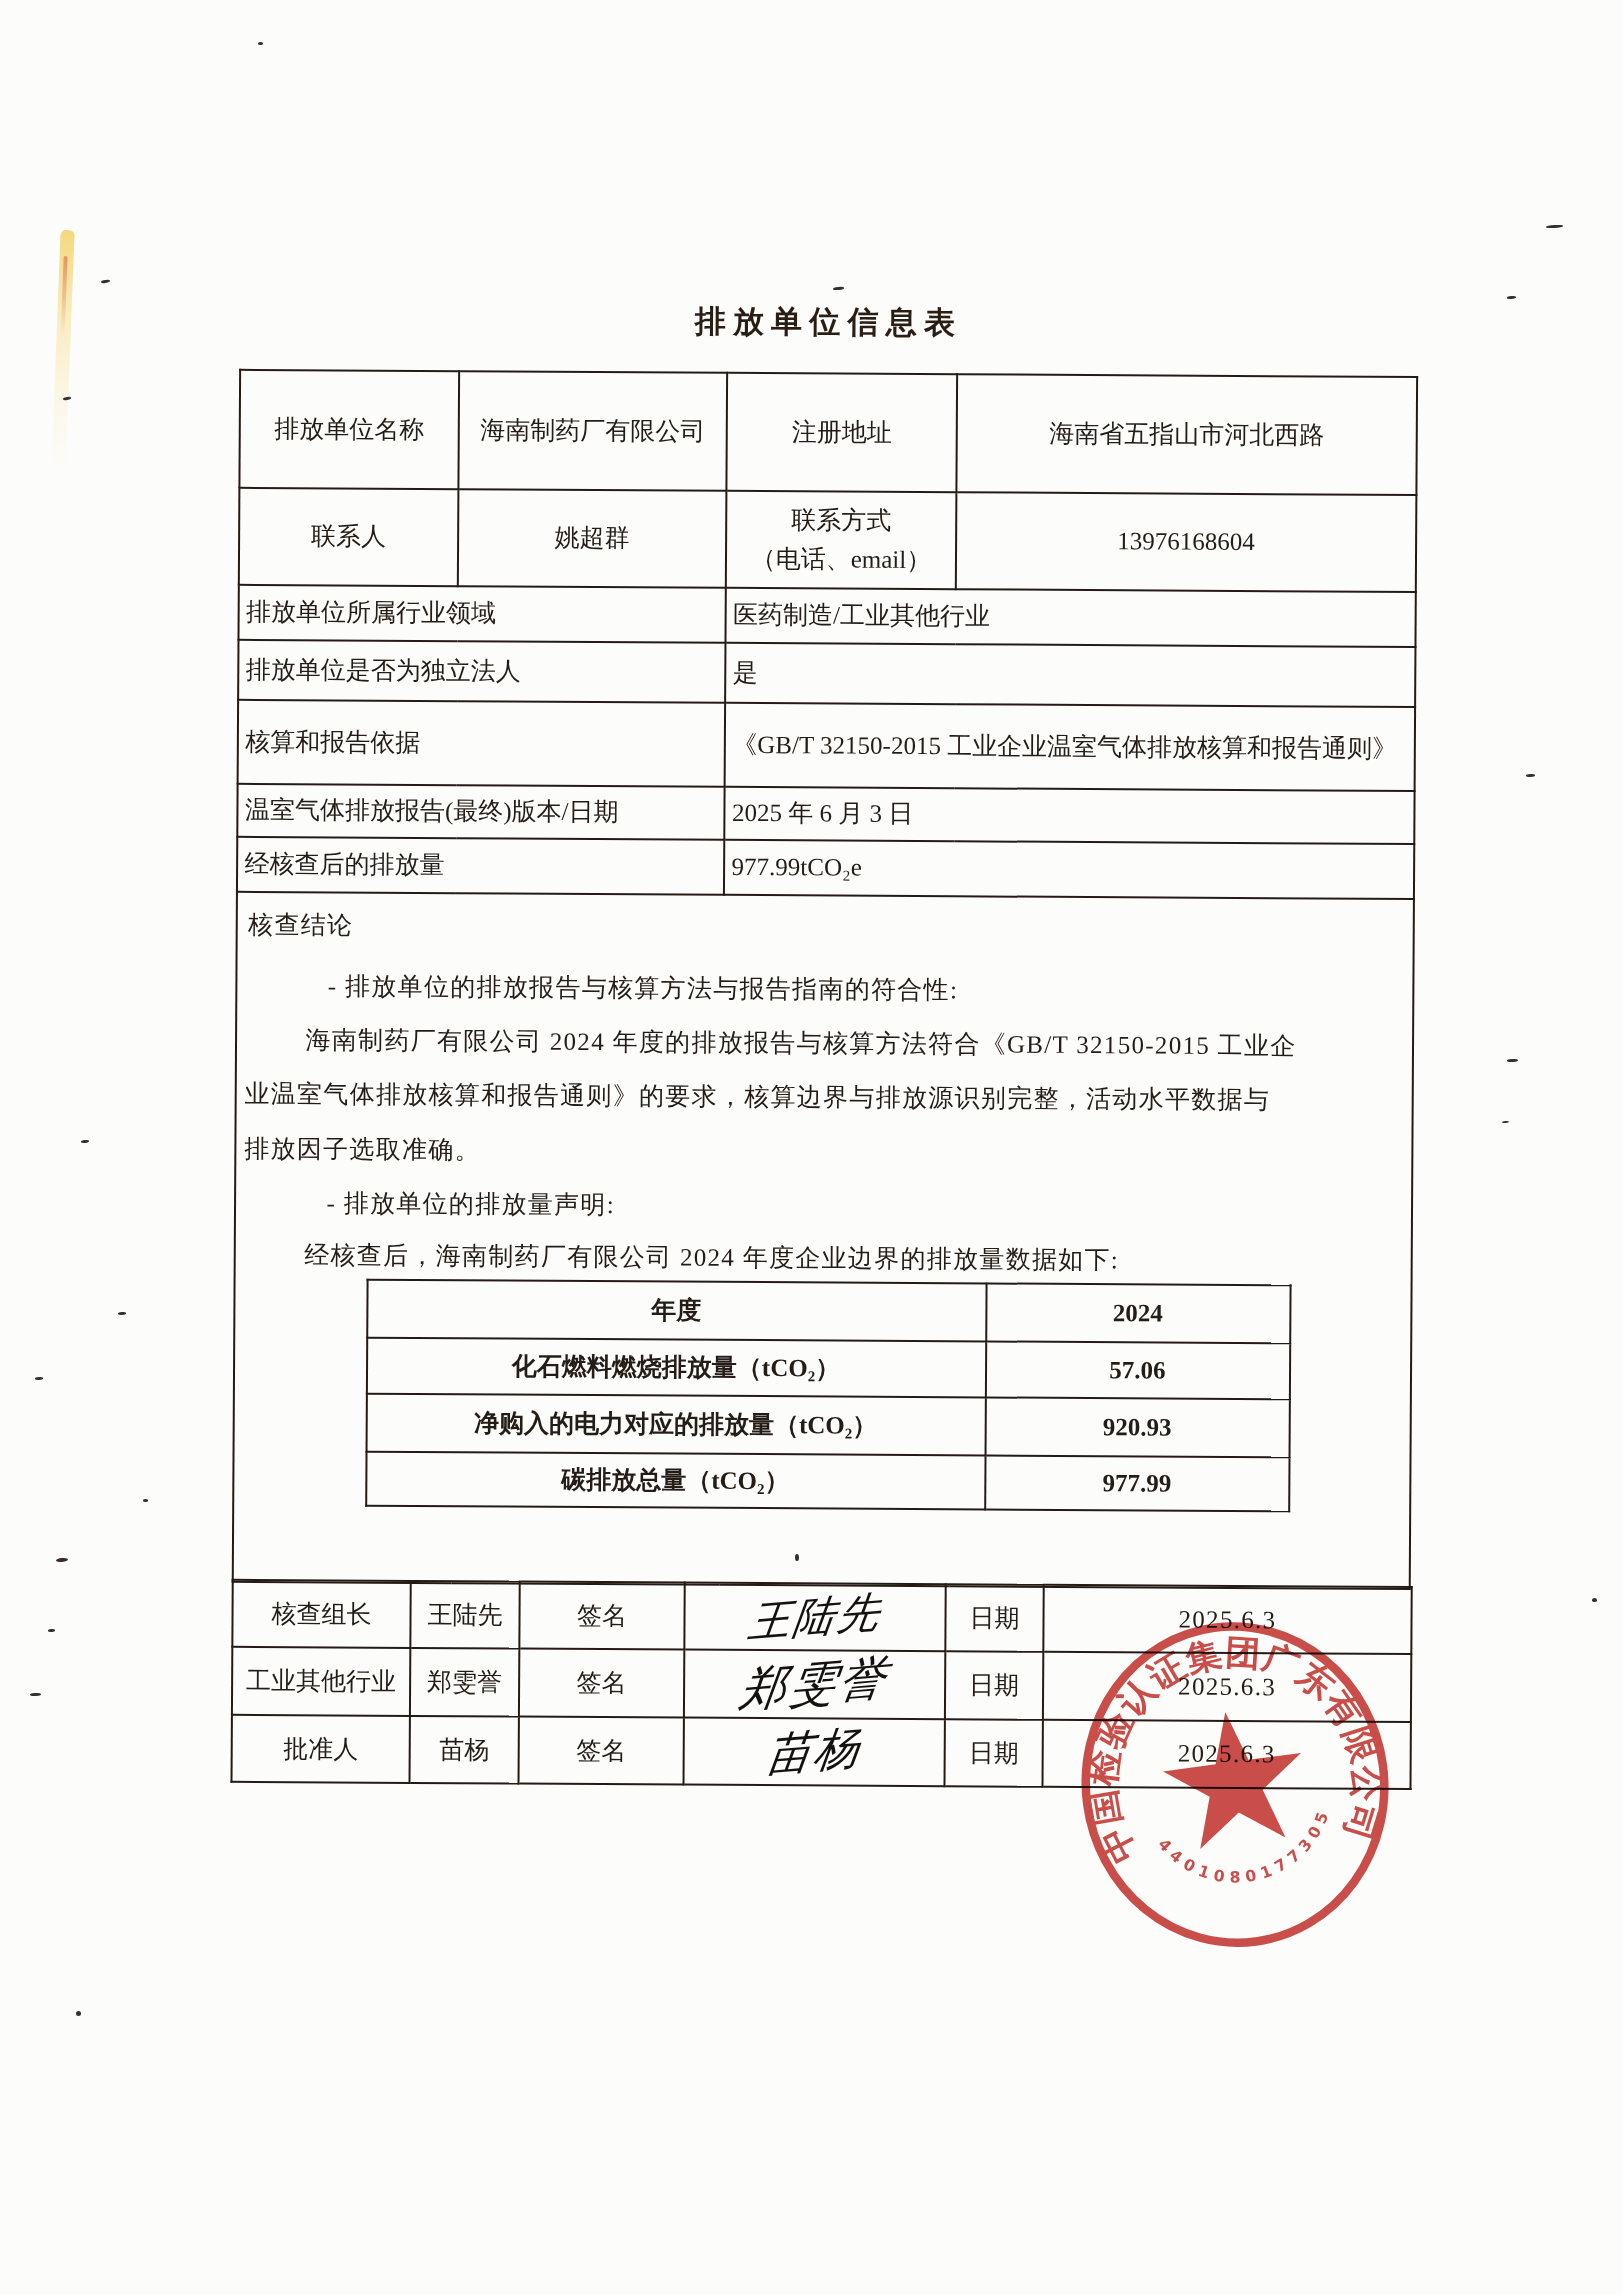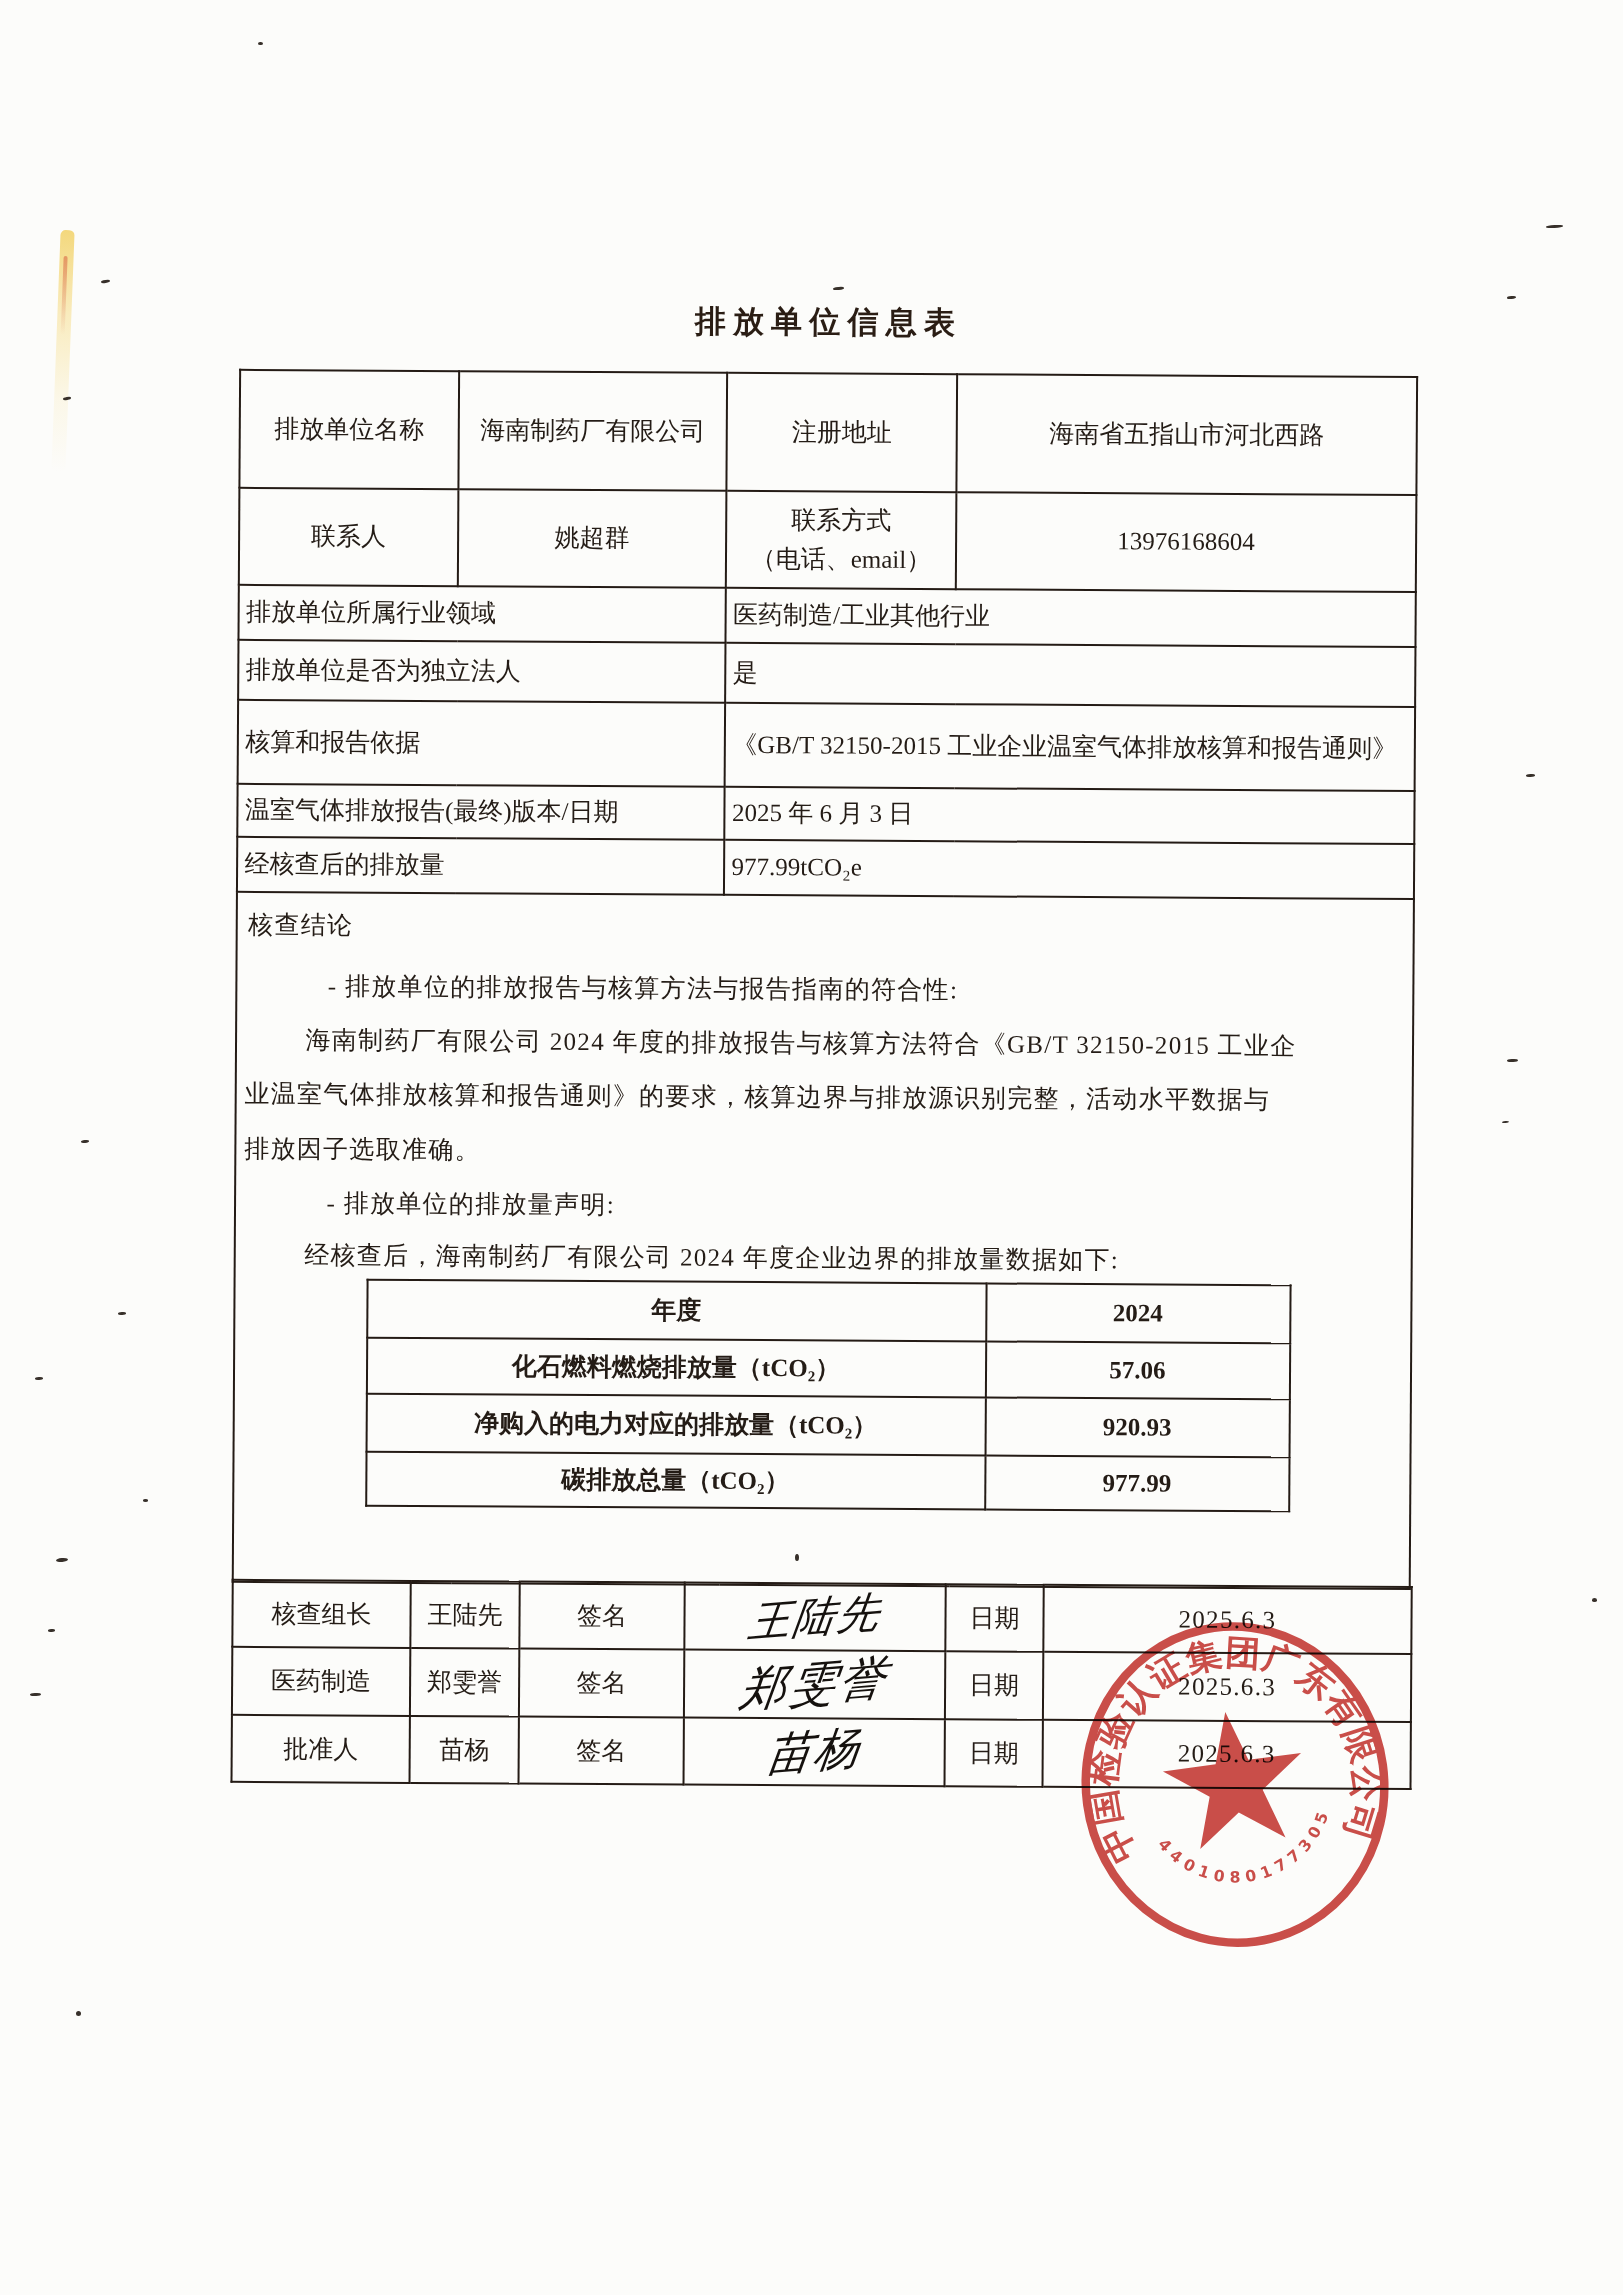--- a/index.html
+++ b/index.html
@@ -155,21 +155,21 @@
       <td class="c">核查组长</td>
       <td class="c">王陆先</td>
       <td class="c">签名</td>
       <td class="sig-cell">
         <span class="sig">王陆先</span>
       </td>
       <td class="c">日期</td>
       <td class="c date-val">2025.6.3</td>
     </tr>
     <tr style="height:67px">
-      <td class="c">医药制造</td>
+      <td class="c">工业其他行业</td>
       <td class="c">郑雯誉</td>
       <td class="c">签名</td>
       <td class="sig-cell">
         <span class="sig" style="font-size:47px">郑雯誉</span>
       </td>
       <td class="c">日期</td>
       <td class="c date-val">2025.6.3</td>
     </tr>
     <tr style="height:67px">
       <td class="c">批准人</td>

